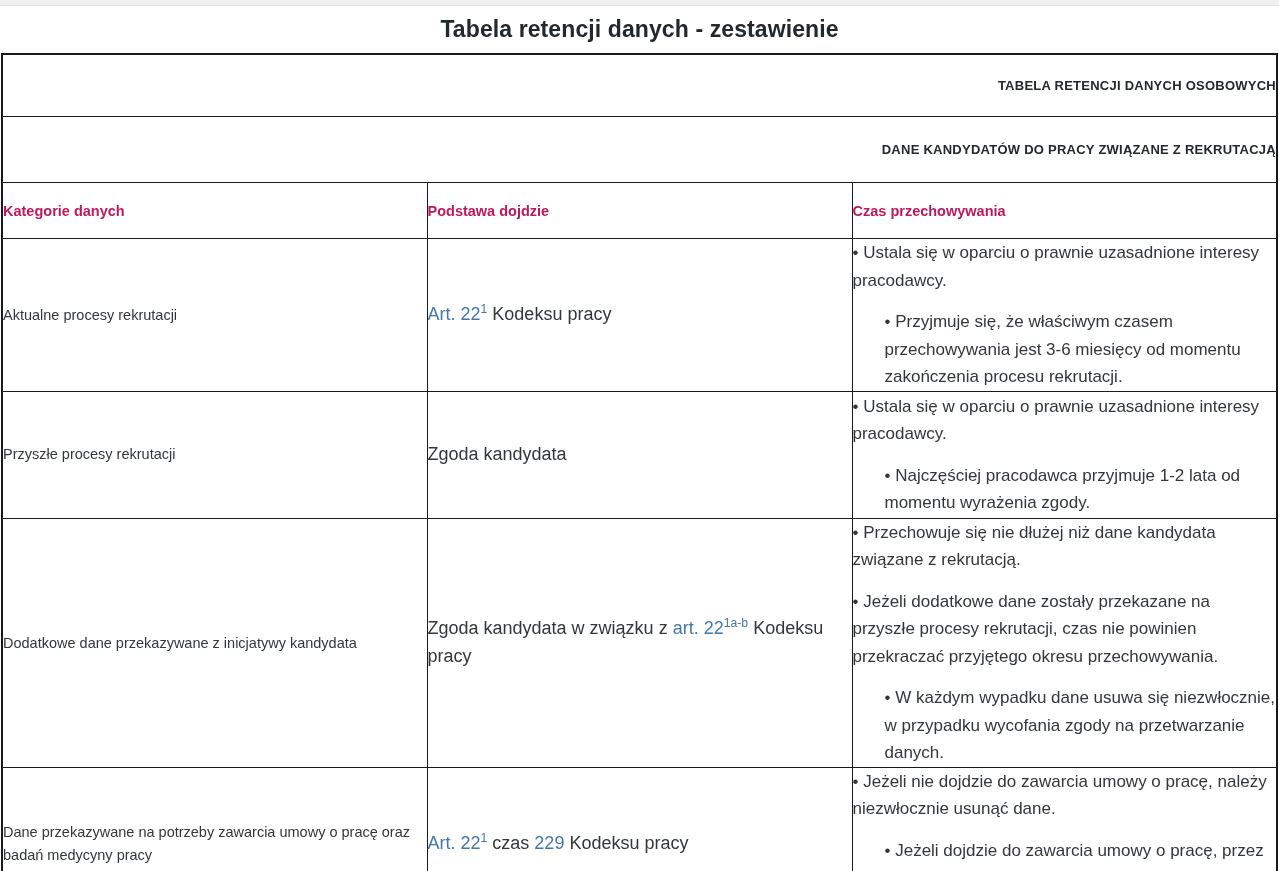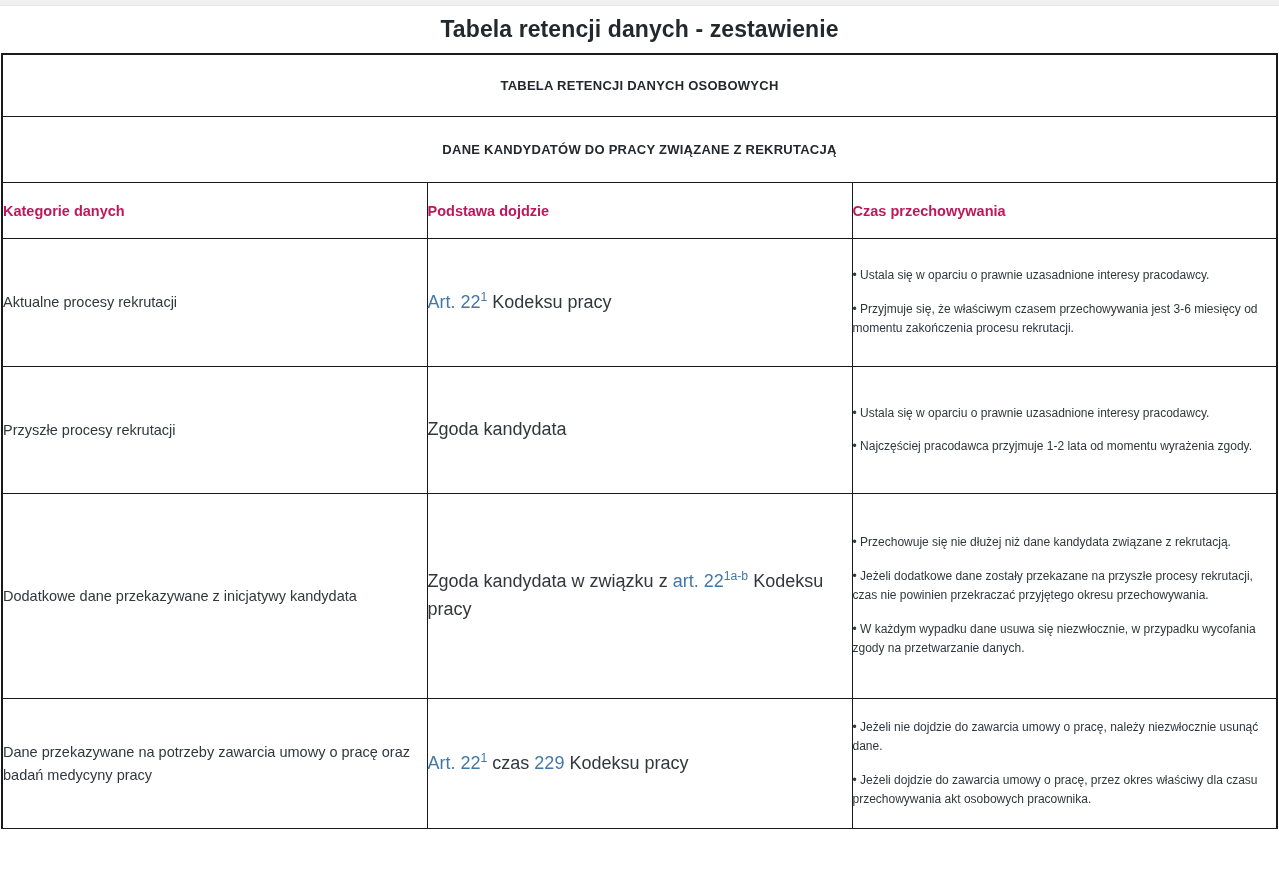--- a/index.html
+++ b/index.html
@@ -49,21 +49,21 @@
     border-left: 2px solid #1a1a1a;
     border-right: 2px solid #1a1a1a;
   }
   table.retention td,
   table.retention th {
     border: 1px solid #1a1a1a;
     vertical-align: middle;
     padding: 0;
   }
   .band-cell {
-    text-align: center;
+    text-align: right;
     font-size: 13px;
     font-weight: bold;
     color: #23282d;
     letter-spacing: 0.25px;
     padding: 22px 10px 22px 10px;
     height: 52px;
     box-sizing: border-box;
   }
   .band-cell.band1 { padding-top: 23px; padding-bottom: 23px; }
   .band-cell.band2 { padding-top: 25px; padding-bottom: 25px; }
@@ -82,31 +82,32 @@
     color: #32373c;
     padding: 10px 16px 10px 16px;
   }
   td.basis-cell {
     font-size: 18px;
     line-height: 1.55;
     color: #32373c;
     padding: 10px 16px 10px 16px;
   }
   td.time-cell {
-    font-size: 12px;
+    font-size: 17px;
     line-height: 1.62;
     color: #32373c;
     padding: 10px 14px 10px 12px;
     vertical-align: middle;
   }
   td.time-cell p {
     margin: 0 0 14px 0;
   }
   td.time-cell p:last-child {
     margin-bottom: 0;
+    padding-left: 32px;
   }
   a.lnk {
     color: #4277a8;
     text-decoration: none;
   }
   sup {
     font-size: 0.68em;
     vertical-align: super;
     line-height: 0;
   }

